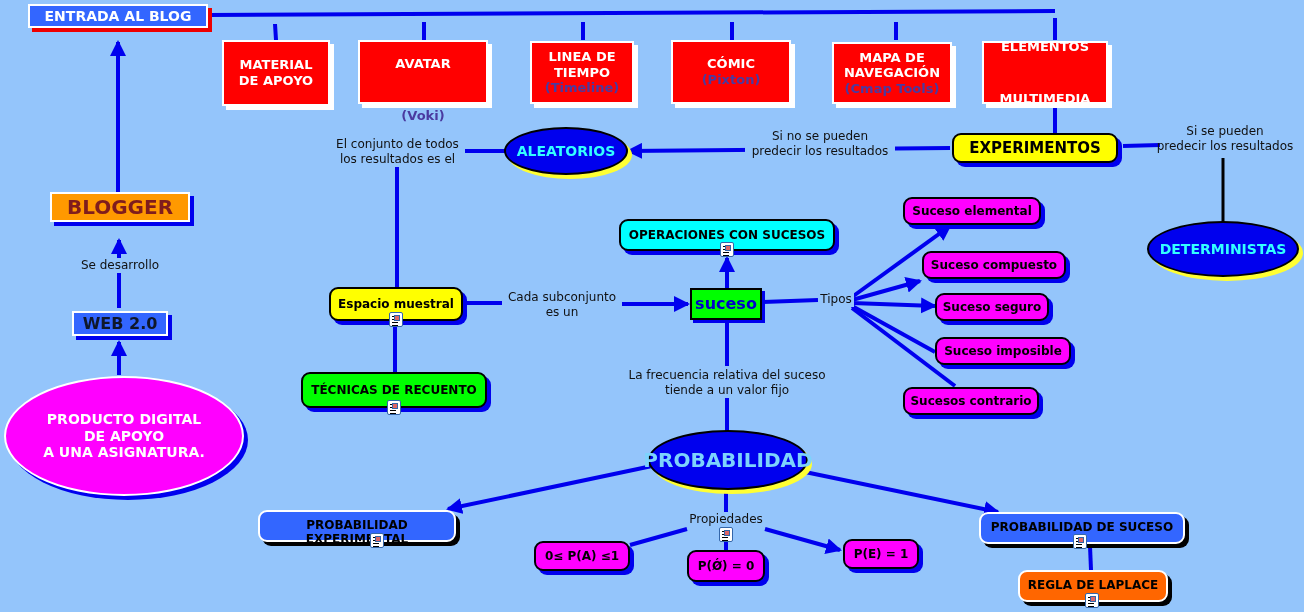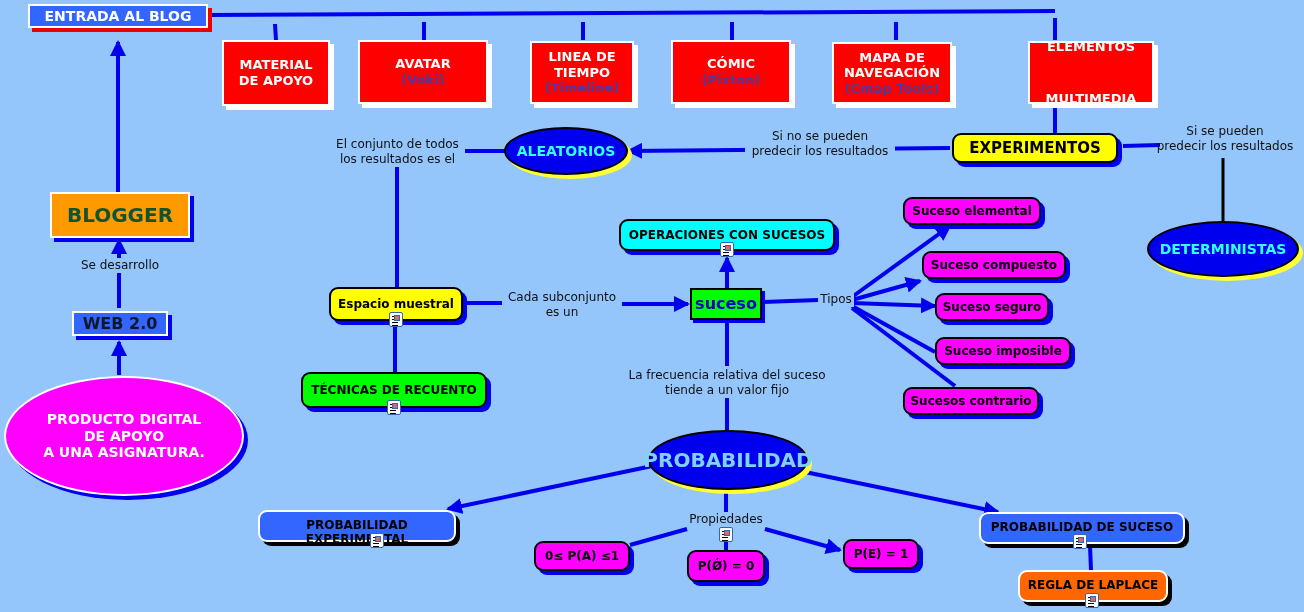--- a/index.html
+++ b/index.html
@@ -64,52 +64,52 @@
     <line x1="726" y1="488" x2="726" y2="512"></line>
     <line x1="687" y1="529" x2="630" y2="545"></line>
     <line x1="726" y1="540" x2="726" y2="550"></line>
     <line x1="765" y1="529" x2="840" y2="550" marker-end="url(#arrL)"></line>
     <line x1="1090" y1="546" x2="1091" y2="570"></line>
   </g>
   <line x1="1223" y1="158" x2="1223" y2="222" stroke="#000" stroke-width="3"></line>
 </svg>
 
 <div class="node" style="left:28px;top:4px;width:180px;height:24px;background:#3366ff;color:#fff;border:2px solid #fff;box-shadow:4px 4px 0 #e00;font-size:14px;">ENTRADA AL BLOG</div>
-<div class="node" style="left:50px;top:192px;width:140px;height:46px;background:#ff9900;color:#14532d;border:2px solid #fff;box-shadow:4px 4px 0 #0000ee;font-size:20px;">BLOGGER</div>
+<div class="node" style="left:50px;top:192px;width:140px;height:30px;background:#ff9900;color:#7f1d1d;border:2px solid #fff;box-shadow:4px 4px 0 #0000ee;font-size:20px;">BLOGGER</div>
 <div class="label" style="left:70px;top:258px;width:100px;background:#94c5fb;">Se desarrollo</div>
 <div class="node" style="left:72px;top:311px;width:96px;height:25px;background:#3366ff;color:#0f172a;border:2px solid #fff;box-shadow:4px 4px 0 #0000ee;font-size:16px;">WEB 2.0</div>
 <div class="node" style="left:4px;top:376px;width:240px;height:120px;border-radius:50%;background:#ff00ff;color:#fff;border:2px solid #fff;box-shadow:4px 4px 0 #0000ee;font-size:14px;">
   <span>PRODUCTO DIGITAL</span>
   <span>DE APOYO</span>
   <span>A UNA ASIGNATURA.</span>
 </div>
 
 <div class="node rect-red" style="left:222px;top:40px;width:108px;height:66px;">
   <span>MATERIAL</span>
   <span>DE APOYO</span>
 </div>
-<div class="node rect-red" style="left:358px;top:40px;width:130px;height:64px;justify-content:flex-start;padding-top:14px;">
+<div class="node rect-red" style="left:358px;top:40px;width:130px;height:64px;justify-content:flex-start;padding-top:14px;gap:36px;">
   <span>AVATAR</span>
   <span class="sub">(Voki)</span>
 </div>
 <div class="node rect-red" style="left:530px;top:41px;width:104px;height:63px;">
   <span>LINEA DE</span>
   <span>TIEMPO</span>
   <span class="sub">(Timeline)</span>
 </div>
 <div class="node rect-red" style="left:671px;top:40px;width:120px;height:64px;">
   <span>CÓMIC</span>
   <span class="sub">(Pixton)</span>
 </div>
 <div class="node rect-red" style="left:832px;top:42px;width:120px;height:62px;justify-content:center;">
   <span>MAPA DE</span>
   <span>NAVEGACIÓN</span>
   <span class="sub">(Cmap Tools)</span>
 </div>
-<div class="node rect-red" style="left:1028px;top:41px;width:126px;height:63px;gap:36px;">
+<div class="node rect-red" style="left:982px;top:41px;width:126px;height:63px;gap:36px;">
   <span>ELEMENTOS</span>
   <span>MULTIMEDIA</span>
 </div>
 
 <div class="node ellipse" style="left:504px;top:127px;width:124px;height:48px;background:#0000ee;">ALEATORIOS</div>
 <div class="label" style="left:745px;top:129px;width:150px;background:#94c5fb;">
   <div>Si no se pueden</div>
   <div>predecir los resultados</div>
 </div>
 <div class="node rounded" style="left:952px;top:133px;width:166px;height:30px;background:#ffff00;font-size:15px;">EXPERIMENTOS</div>

